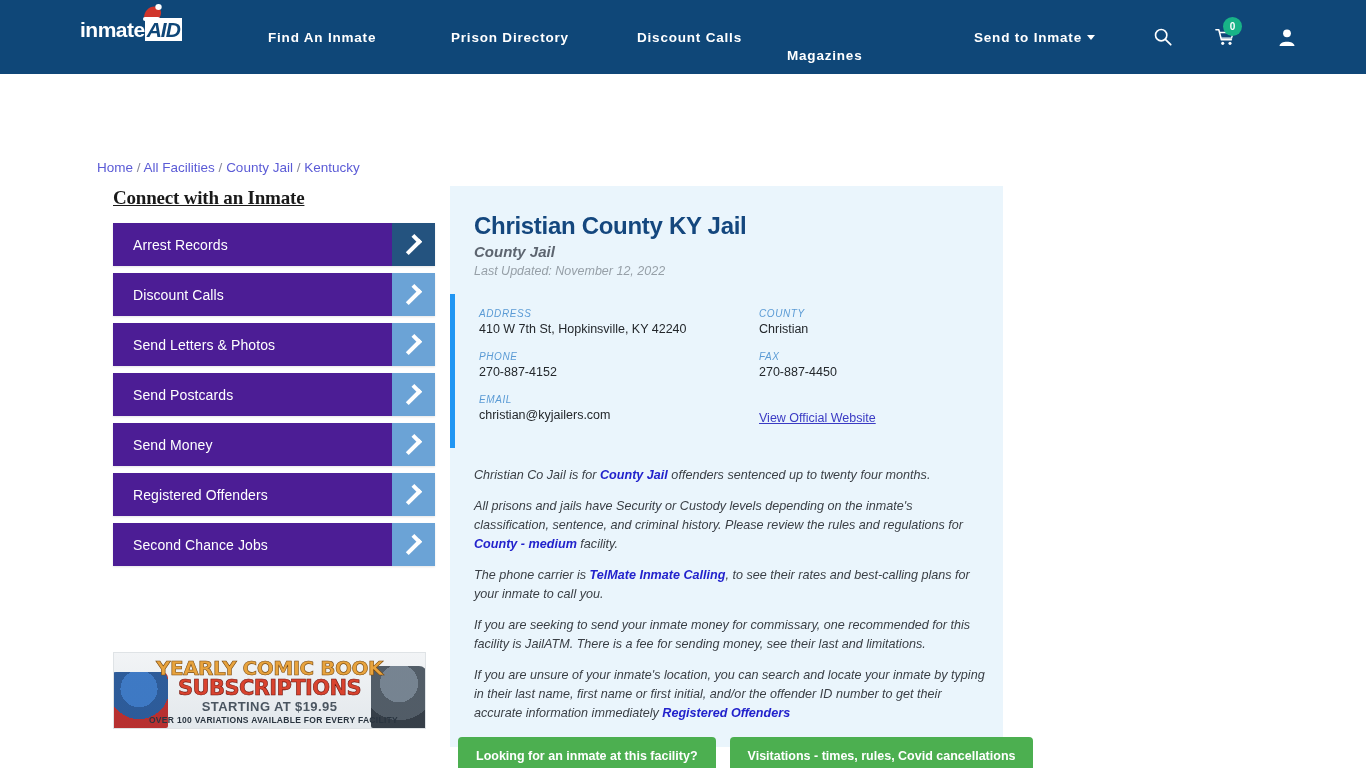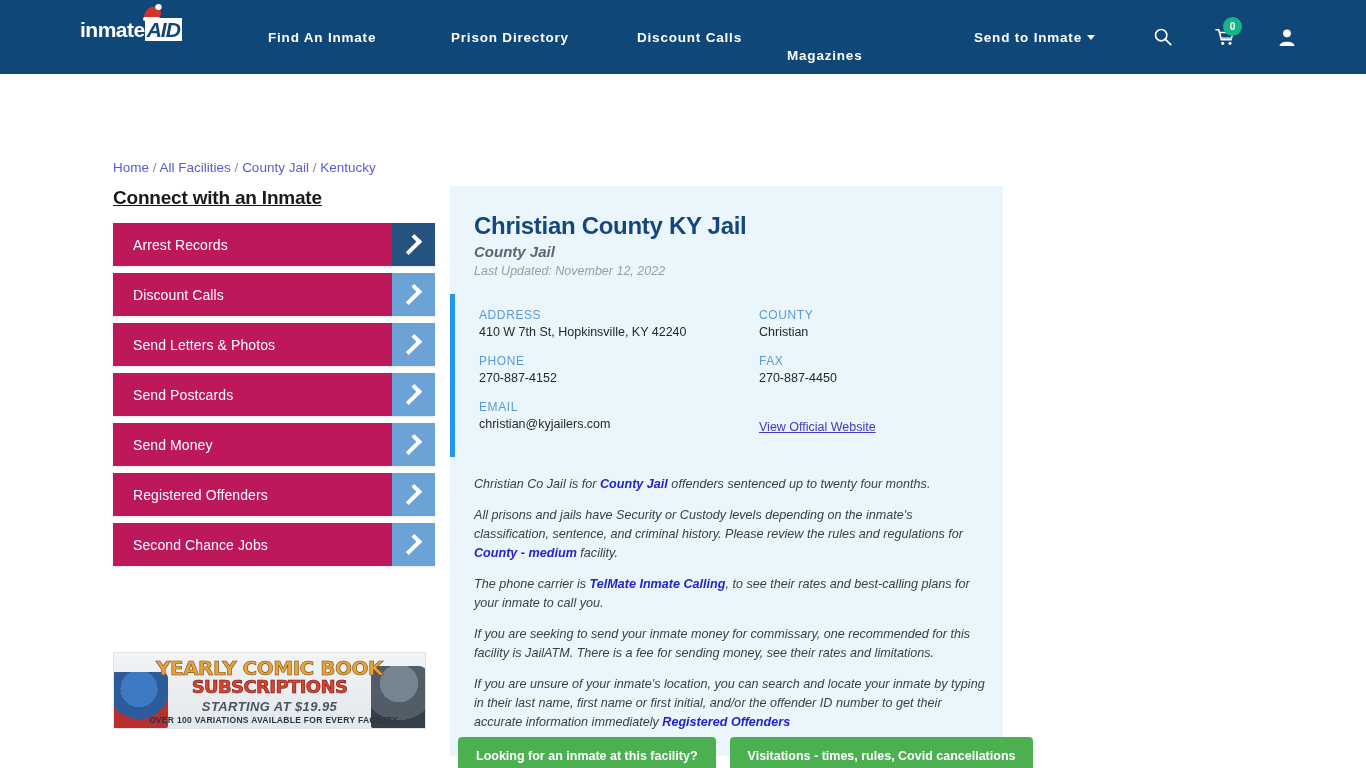--- a/index.html
+++ b/index.html
@@ -72,37 +72,38 @@
     font-size: 10px; font-weight: bold;
     display: flex; align-items: center; justify-content: center;
   }
 
   
   .page {
     position: relative; width: 1366px; height: 694px;
     background: #ffffff;
   }
   .breadcrumb {
-    position: absolute; left: 113px; top: 86px;
+    position: absolute; left: 97px; top: 86px;
     font-size: 13.5px; color: #6a6a8a;
   }
   .breadcrumb a { color: #5b5bd6; text-decoration: none; }
   .breadcrumb .sep { color: #888899; }
 
   
   .sidebar { position: absolute; left: 113px; top: 113px; width: 322px; }
   .sb-title {
     font-size: 19px; font-weight: bold; color: #1a1a1a;
     text-decoration: underline; margin-bottom: 14px;
     letter-spacing: -0.2px;
+    font-family: Liberation Serif, serif;
   }
   .sb-item {
     display: flex; align-items: stretch;
     height: 43px; margin-bottom: 7px;
-    background: #be185d; cursor: pointer;
+    background: #4c1d95; cursor: pointer;
     box-shadow: 0 1px 2px rgba(0,0,0,0.10);
   }
   .sb-item .lbl {
     flex: 1; display: flex; align-items: center;
     padding-left: 20px; color: #ffffff;
     font-size: 14px; letter-spacing: 0.1px;
   }
   .sb-item .arrow {
     width: 43px; background: #6ba3d6;
     display: flex; align-items: center; justify-content: center;
@@ -126,28 +127,28 @@
   }
   .ad-inner { position: relative; width: 100%; height: 100%; }
   .ad-l1 {
     position: absolute; left: 0; right: 0; top: 3px; text-align: center;
     font-size: 20px; font-weight: bold; color: #e8a33d;
     -webkit-text-stroke: 0.6px #7a4a10;
     letter-spacing: -0.5px; font-family: "DejaVu Sans", sans-serif;
   }
   .ad-l2 {
     position: absolute; left: 0; right: 0; top: 23px; text-align: center;
-    font-size: 18px; font-weight: bold; color: #d9432f;
+    font-size: 21px; font-weight: bold; color: #d9432f;
     -webkit-text-stroke: 0.6px #6a1008;
     letter-spacing: -0.6px; font-family: "DejaVu Sans", sans-serif;
   }
   .ad-l3 {
     position: absolute; left: 0; right: 0; top: 46px; text-align: center;
     font-size: 13px; font-weight: bold; color: #4a5560;
-    font-style: italic; letter-spacing: 0.4px;
+    letter-spacing: 0.4px;
   }
   .ad-l4 {
     position: absolute; left: 8px; right: 0; top: 62px; text-align: center;
     font-size: 8.5px; font-weight: bold; color: #2a3540;
     letter-spacing: 0.3px;
   }
   .hero-left {
     position: absolute; left: -4px; bottom: 0; width: 58px; height: 56px;
     background: radial-gradient(circle at 50% 30%, #2f6fc0 0 38%, #1d4f92 38% 62%, #b32020 62% 100%);
     border-radius: 6px 6px 2px 2px; opacity: .92;
@@ -181,22 +182,23 @@
     position: relative; margin: 0 0 0 0;
     padding: 14px 24px 22px 24px;
     border-left: 5px solid #2196f3;
     margin-left: 0;
   }
   .contact-grid {
     display: grid; grid-template-columns: 280px 1fr;
     row-gap: 15px;
   }
   .c-lbl {
-    font-size: 12px; color: #5b9bd5; letter-spacing: 0.6px;
+    font-size: 10px; color: #5b9bd5; letter-spacing: 0.6px;
     margin-bottom: 3px;
+    font-style: italic;
   }
   .c-val { font-size: 12.5px; color: #24282c; }
   .c-link {
     font-size: 12.5px; color: #3b3bc4; text-decoration: underline;
   }
 
   .body-copy { padding: 18px 16px 24px 24px; }
   .body-copy p {
     font-size: 12.6px; font-style: italic; color: #3a3f45;
     line-height: 19px; margin-bottom: 12px;
@@ -374,21 +376,21 @@
       </div>
     </div>
 
     <div class="body-copy">
       <p><span>Christian Co Jail is for </span><b>County Jail</b><span> offenders sentenced up to twenty four months.</span></p>
 
       <p><span>All prisons and jails have Security or Custody levels depending on the inmate's classification, sentence, and criminal history. Please review the rules and regulations for </span><b>County - medium</b><span> facility.</span></p>
 
       <p><span>The phone carrier is </span><b>TelMate Inmate Calling</b><span>, to see their rates and best-calling plans for your inmate to call you.</span></p>
 
-      <p>If you are seeking to send your inmate money for commissary, one recommended for this facility is JailATM. There is a fee for sending money, see their rates and limitations.</p>
+      <p>If you are seeking to send your inmate money for commissary, one recommended for this facility is JailATM. There is a fee for sending money, see their last and limitations.</p>
 
       <p><span>If you are unsure of your inmate's location, you can search and locate your inmate by typing in their last name, first name or first initial, and/or the offender ID number to get their accurate information immediately </span><b>Registered Offenders</b></p>
     </div>
   </div>
 
   <div class="cta-row">
     <button class="cta">Looking for an inmate at this facility?</button>
     <button class="cta">Visitations - times, rules, Covid cancellations</button>
   </div>
 

